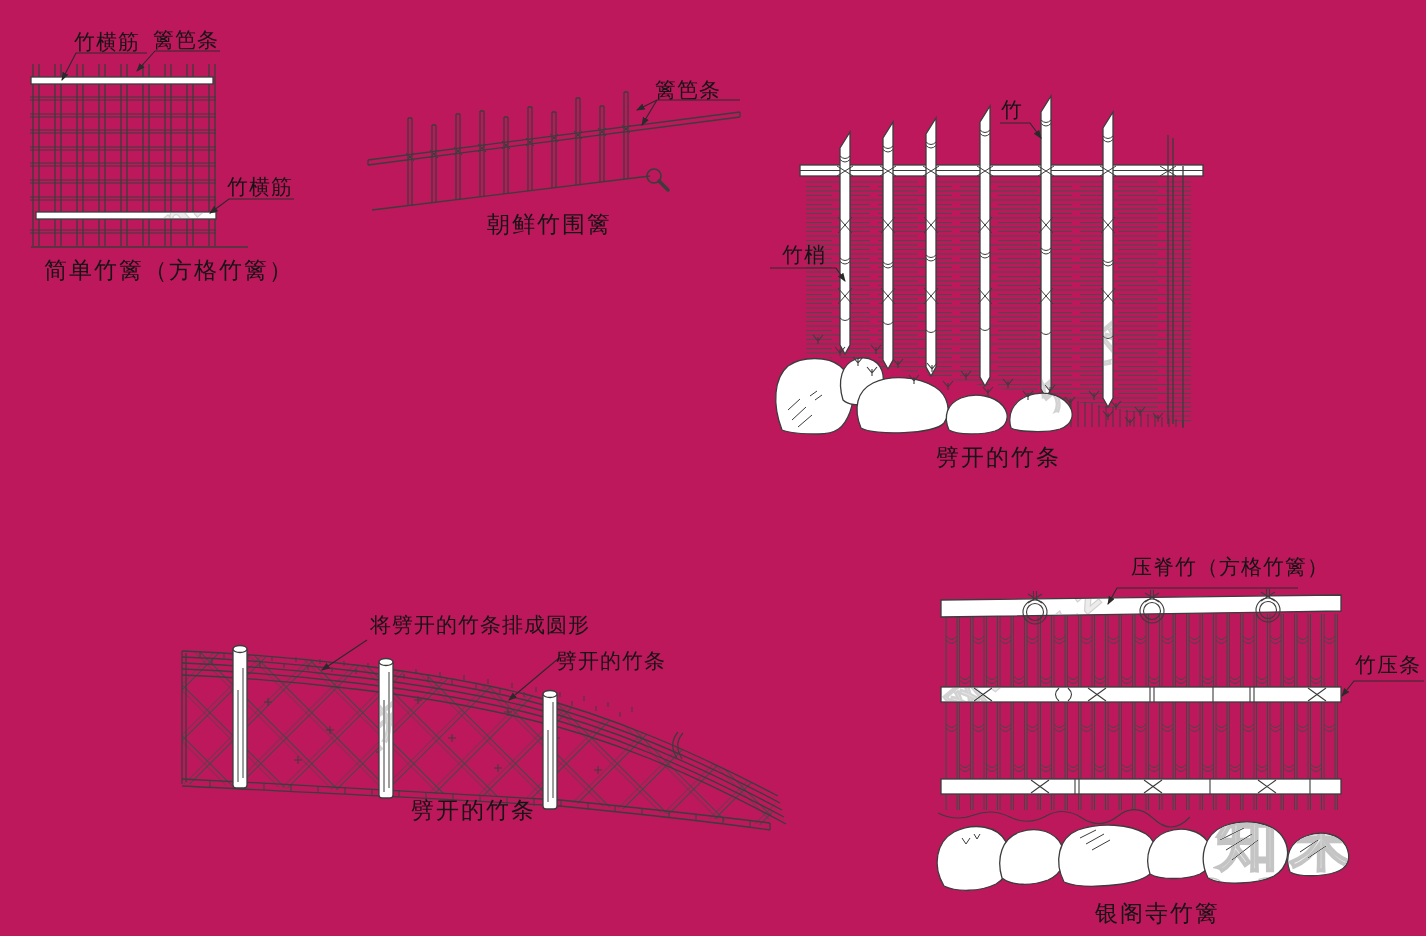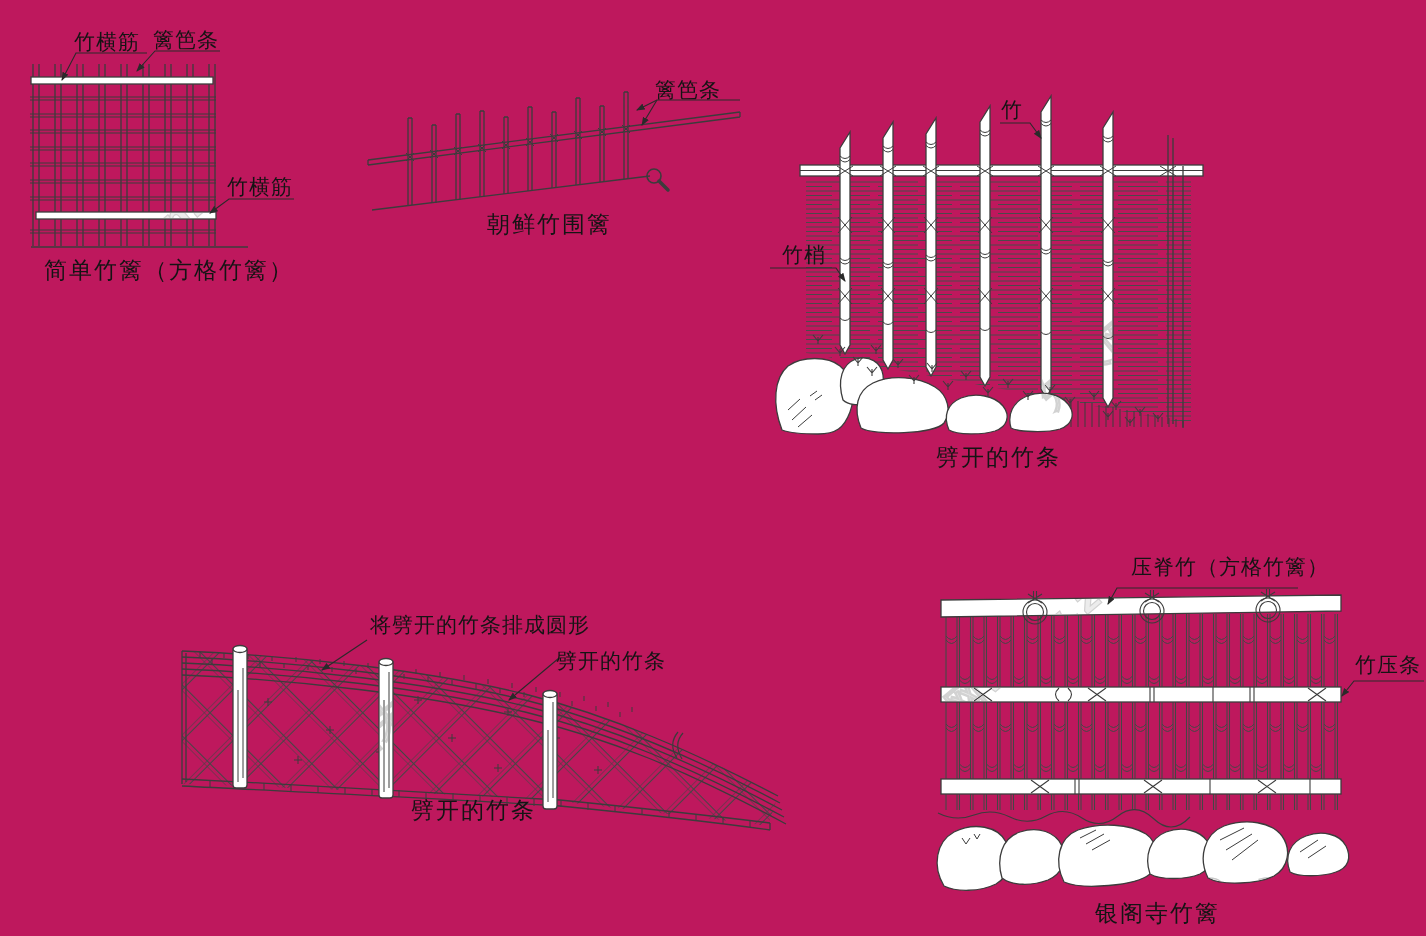--- a/index.html
+++ b/index.html
@@ -239,15 +239,16 @@
 <div class="lbl" style="left:1355px;top:655px">竹压条</div>
 <div class="cap" style="left:1095px;top:902px">银阁寺竹篱</div>
 
 <div class="wm" style="left:152px;top:239px">知末网www.znzmo.com</div>
 <div class="wm" style="left:687px;top:229px">知末网www.znzmo.com</div>
 <div class="wm" style="left:1237px;top:239px">知末网www.znzmo.com</div>
 <div class="wm" style="left:-13px;top:599px">知末网www.znzmo.com</div>
 <div class="wm" style="left:537px;top:596px">知末网www.znzmo.com</div>
 <div class="wm" style="left:1083px;top:602px">知末网www.znzmo.com</div>
 
+<div class="brand logo">知末</div>
 <div class="brand imgid">ID: 1139042967</div>
 
 </div>
 
 </body></html>

